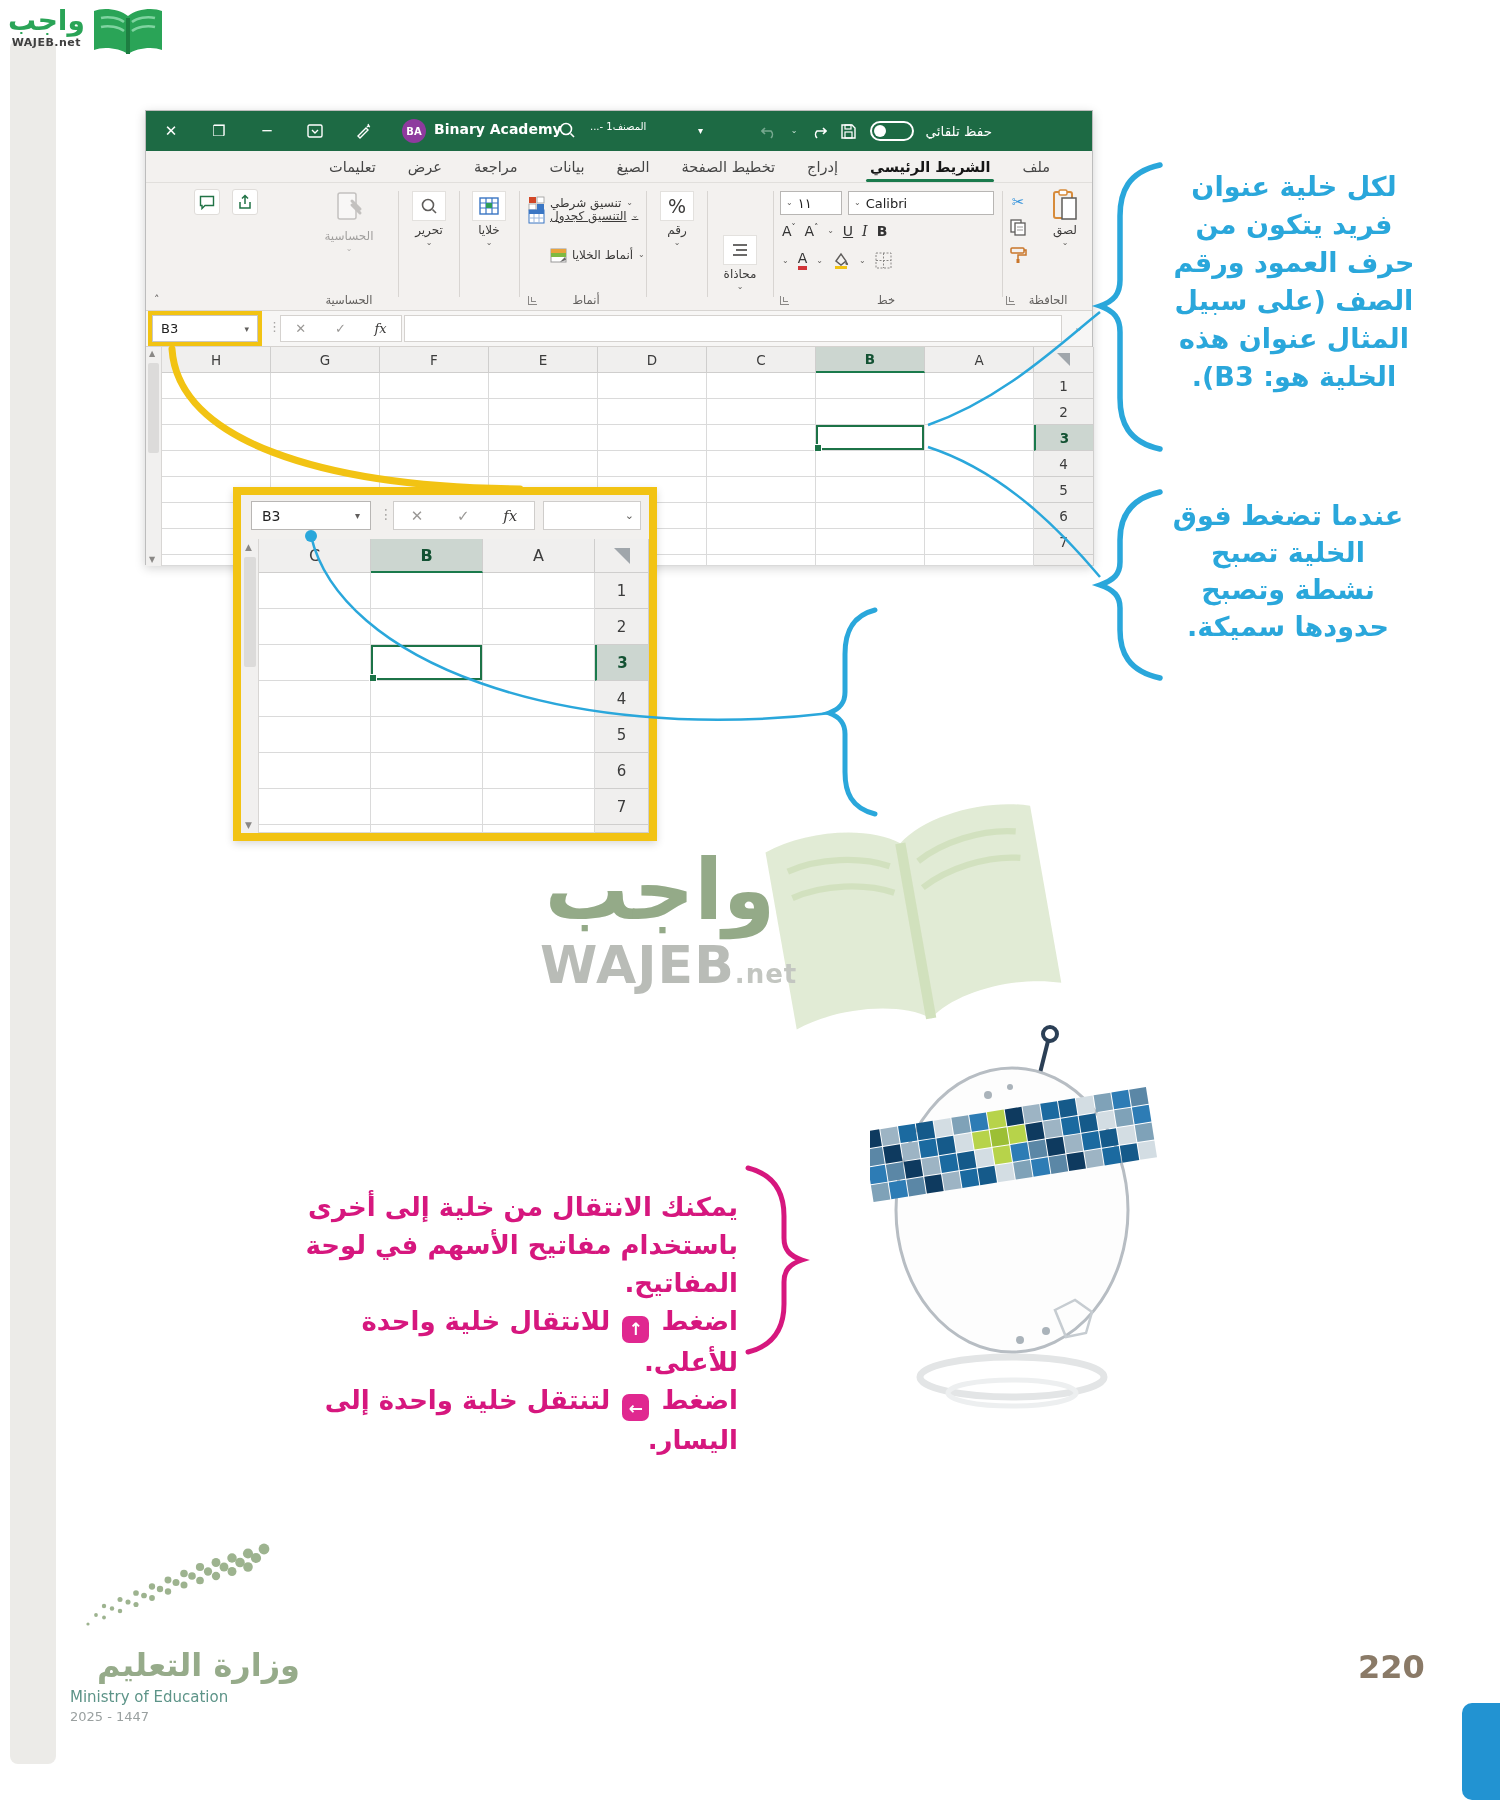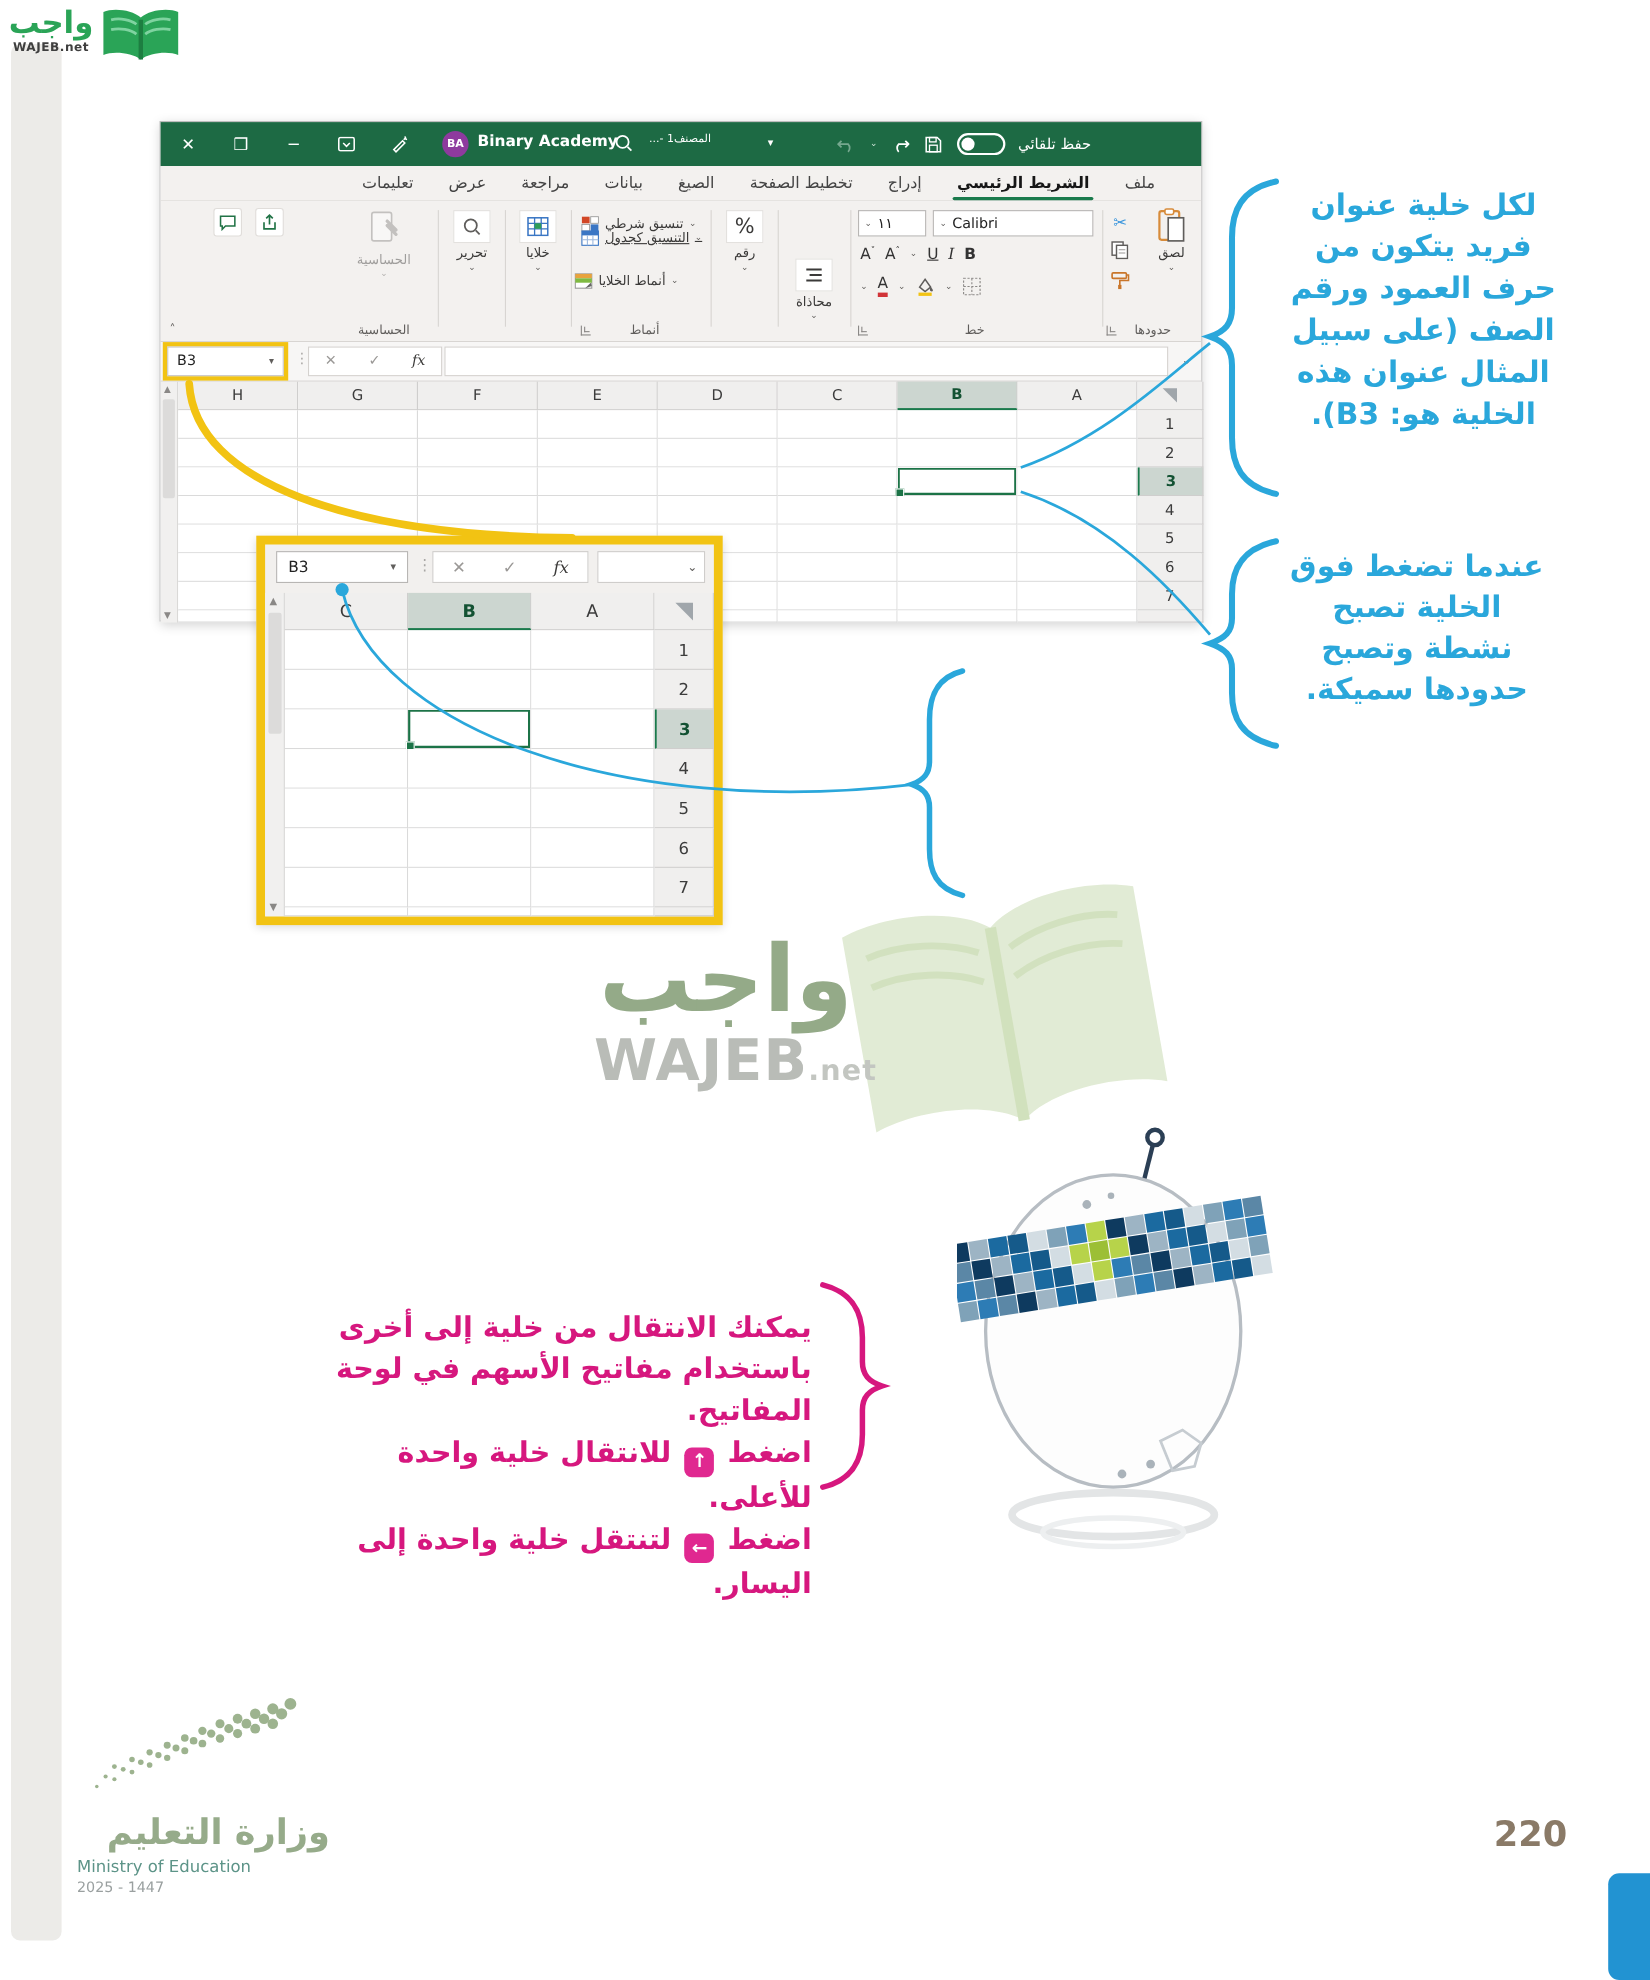--- a/index.html
+++ b/index.html
@@ -273,21 +273,21 @@
       </div>
       <div class="styles-row" style="left:382px; top:21px;text-decoration:underline;">
         <svg width="17" height="15" viewBox="0 0 17 15">
             <rect x="1" y="1" width="15" height="13" fill="#fff" stroke="#3a76c4" stroke-width="1"></rect>
             <rect x="1" y="1" width="15" height="4" fill="#3a76c4"></rect>
             <path d="M1,9 H16 M6,5 V14 M11,5 V14" stroke="#9cb8dd" stroke-width="1"></path>
           </svg>
         <span>التنسيق كجدول</span>
         <span class="chev">⌄</span>
       </div>
-      <div class="styles-row" style="left:376px; top:60px;">
+      <div class="styles-row" style="left:404px; top:60px;">
         <svg width="17" height="15" viewBox="0 0 17 15">
             <rect x="1" y="1" width="15" height="13" fill="#fff" stroke="#999" stroke-width="1"></rect>
             <rect x="1" y="1" width="15" height="4" fill="#e8a33d"></rect>
             <rect x="1" y="5" width="15" height="4" fill="#7fba42"></rect>
             <path d="M10,14 L15,9 L16,12 Z" fill="#666"></path>
           </svg>
         <span>أنماط الخلايا</span>
         <span class="chev">⌄</span>
       </div>
       <div class="rb-div" style="left:500px;"></div>
@@ -373,21 +373,21 @@
             <rect x="6.5" y="12" width="3" height="4" fill="#c9762a"></rect>
           </svg>
       </span>
 
       <span class="collapse">˄</span>
       <div class="glab" style="left:160px; width:86px;">الحساسية</div>
       <div class="glab" style="left:395px; width:90px;">أنماط</div>
       <div class="launcher" style="left:382px;"></div>
       <div class="glab" style="left:700px; width:80px;">خط</div>
       <div class="launcher" style="left:634px;"></div>
-      <div class="glab" style="left:862px; width:80px;">حدودها</div>
+      <div class="glab" style="left:862px; width:80px;">الحافظة</div>
       <div class="launcher" style="left:860px;"></div>
     </div>
 
     <div class="fbar">
       <div class="namebox">
         <span>B3</span>
         <span style="font-size:9px; color:#605e5c;">▾</span>
       </div>
       <div class="fdots">⋮</div>
       <div class="ftools">

